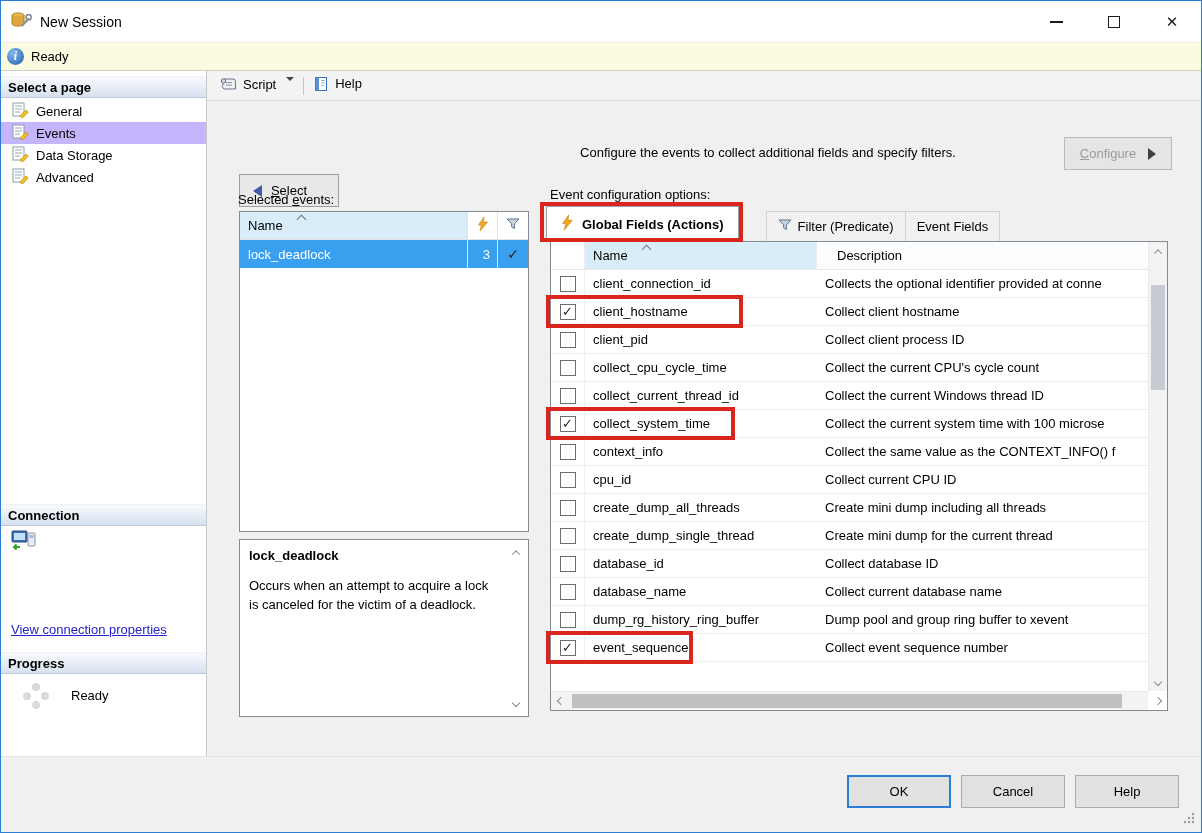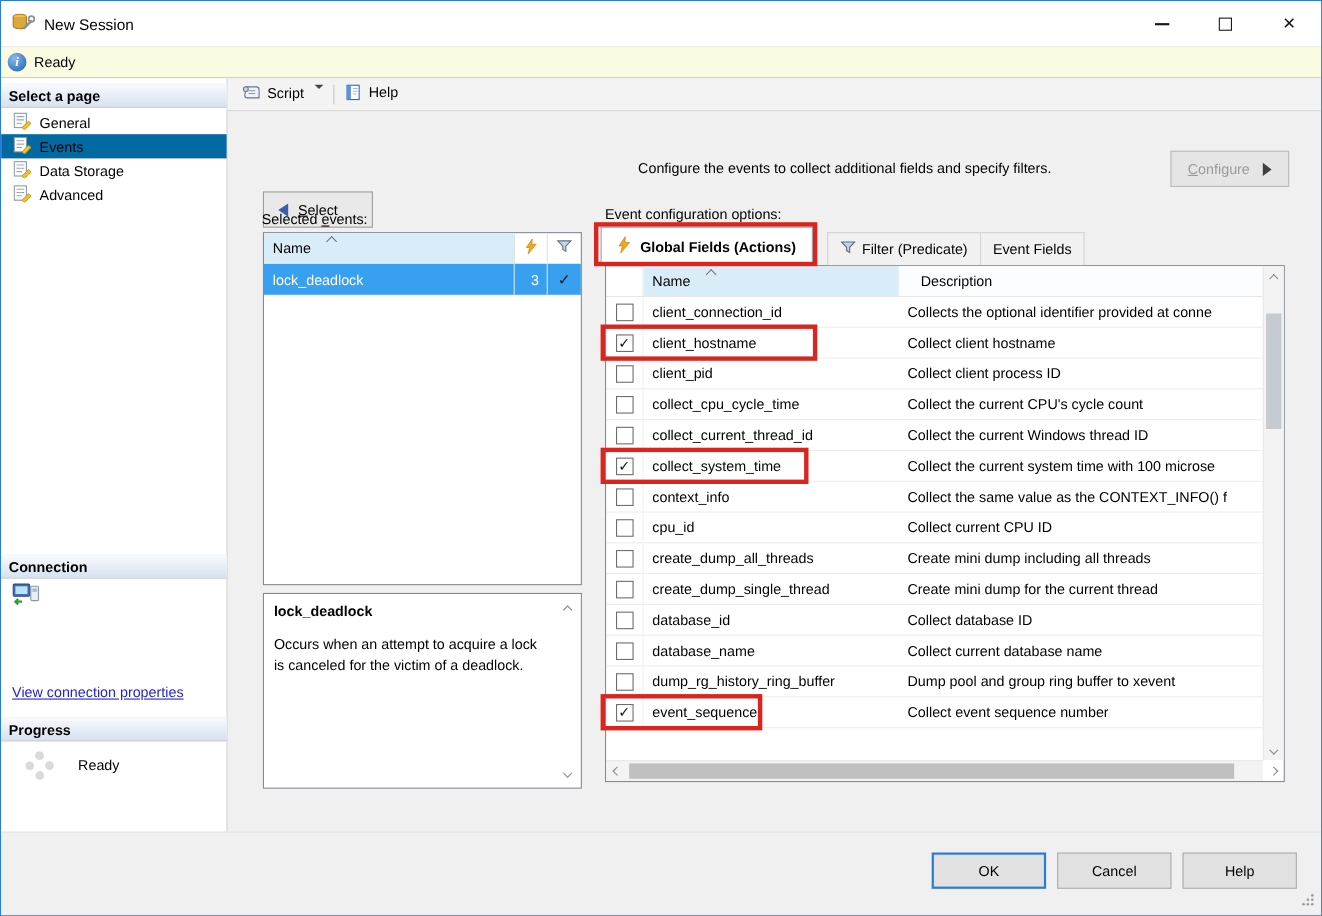--- a/index.html
+++ b/index.html
@@ -18,21 +18,21 @@
   
   .statusbar { position:absolute; top:41px; left:0; right:0; height:29px; background:#fbfbe2; border-top:1px solid #ececdf; border-bottom:1px solid #cfcfc2; display:flex; align-items:center; gap:7px; padding-left:6px; }
   .info-icon { width:17px; height:17px; border-radius:50%; background:radial-gradient(circle at 35% 30%, #85bbe9, #1d5dae); color:#fff; font-style:italic; font-weight:bold; font-size:12px; display:flex; align-items:center; justify-content:center; font-family:"Liberation Serif", serif; }
 
   
   .sidebar { position:absolute; top:70px; left:0; width:206px; height:687px; background:#fff; border-right:1px solid #c9c9c9; }
   .sec-header { position:absolute; left:0; right:0; height:22px; background:linear-gradient(#f8fafd,#d7e1ef); border-top:1px solid #eef2f8; border-bottom:1px solid #bcc7d8; font-weight:bold; padding:3px 0 0 7px; }
   .hdr-page { top:5px; } .hdr-conn { top:433px; } .hdr-prog { top:581px; }
   .pages { position:absolute; top:29px; left:0; right:0; }
   .page-item { height:22px; display:flex; align-items:center; gap:7px; padding-left:11px; cursor:default; }
-  .page-item.selected { background:#0369a1; }
+  .page-item.selected { background:#c4b5fd; }
   .conn-icon { position:absolute; left:10px; top:458px; }
   .conn-link { position:absolute; left:10px; top:551px; color:#2424cc; text-decoration:underline; cursor:pointer; }
   .spinner { position:absolute; left:22px; top:612px; width:26px; height:26px; border:8px dotted #dadada; border-radius:50%; }
   .prog-ready { position:absolute; left:70px; top:617px; }
 
   
   .main { position:absolute; left:206px; top:70px; right:0; height:687px; background:#f0f0f0; }
   .toolbar { position:absolute; top:0; left:0; right:0; height:30px; background:#f3f3f3; border-bottom:1px solid #dadada; display:flex; align-items:center; padding-left:7px; }
   .tb-btn { display:flex; gap:6px; padding:3px 5px; cursor:default; }
   .dd-caret { width:0; height:0; border-left:4px solid transparent; border-right:4px solid transparent; border-top:4px solid #454545; margin-left:4px; }
@@ -59,21 +59,21 @@
   .desc-box { position:absolute; left:32px; top:468px; width:290px; height:178px; background:#fff; border:1px solid #848a93; padding:8px 26px 8px 9px; }
   .desc-title { font-weight:bold; margin-bottom:14px; }
   .desc-text { line-height:1.45; width:242px; }
   .db-chev-up { position:absolute; top:10px; right:9px; }
   .db-chev-down { position:absolute; bottom:10px; right:9px; }
 
   .config-label { position:absolute; left:343px; top:116px; }
   .tabstrip { position:absolute; left:339px; top:135px; height:35px; display:flex; align-items:flex-end; z-index:2; }
   .tab-active { position:relative; height:35px; background:#fff; border:1px solid #9aa0a8; border-bottom:none; display:flex; align-items:center; gap:8px; padding:0 14px;font-weight:bold; }
   .tab { height:30px; background:#f1f1f1; border:1px solid #d2d2d2; border-bottom:none; display:flex; align-items:center; gap:6px; padding:0 11px; }
-  .tab.first { margin-left:13px; }
+  .tab.first { margin-left:27px; }
   .tab.joined { border-left:none; }
   .tab-annotation { position:absolute; left:-7px; right:-5px; top:-5px; bottom:-1px; border:4px solid #d9251e; pointer-events:none; z-index:6; }
 
   .fields-table { position:absolute; left:343px; top:170px; width:618px; height:470px; background:#fff; border:1px solid #848a93; }
   .ft-inner { position:absolute; top:0; left:0; right:19px; bottom:19px; overflow:visible; }
   .ft-header { display:flex; height:28px; border-bottom:1px solid #e7e7e7; }
   .ft-check-h { width:34px; border-right:1px solid #ececec; }
   .ft-name-h { width:232px; background:#d9edf9; display:flex; align-items:center; padding-left:8px; border-right:1px solid #ececec; position:relative; }
   .ft-desc-h { flex:1; display:flex; align-items:center; padding-left:20px; background:#fcfdfe; }
   .frow { display:flex; height:28px; border-bottom:1px solid #ededed; position:relative; }

